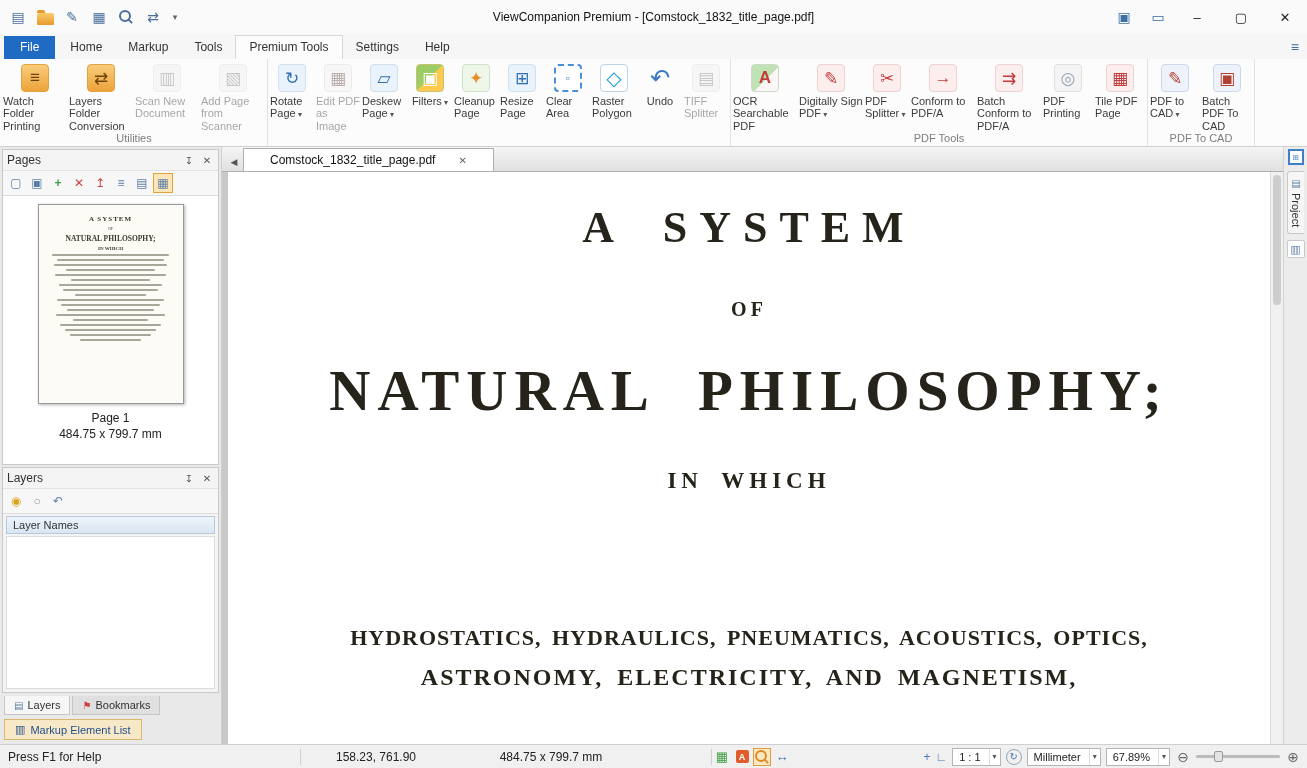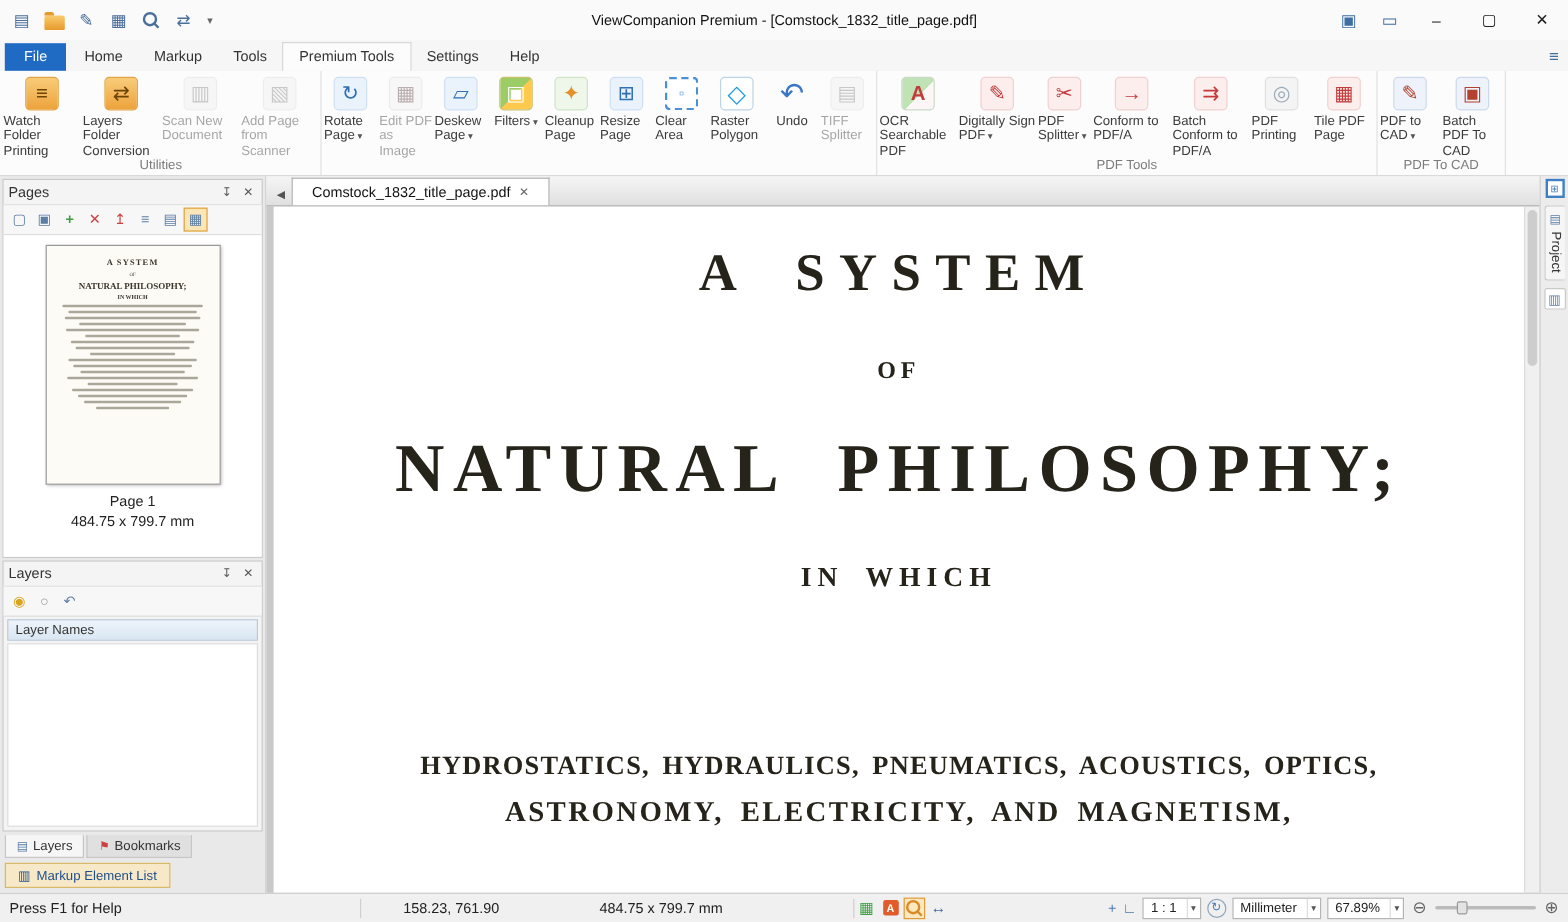--- a/index.html
+++ b/index.html
@@ -85,21 +85,21 @@
 .btab.active { background:#f6f6f6; }
 .btab .bicon { font-size:10px; color:#5b7ea6; }
 .btab .bicon.red { color:#cf3f3f; }
 .markup-row { padding:2px; }
 .markup-tab { display:inline-flex; align-items:center; gap:5px; background:#f7e9c8; border:1px solid #d8b96a; padding:3px 10px; font-size:11px; color:#1f4e8c; }
 
 
 .doc-col { flex:1; display:flex; flex-direction:column; min-width:0; background:#e9e9e9; }
 .doctab-bar { height:25px; display:flex; align-items:flex-end; background:linear-gradient(#f5f5f5,#e0e0e0); border-bottom:1px solid #b0b0b0; padding-left:3px; }
 .tab-nav { width:18px; height:18px; display:flex; align-items:center; justify-content:center; font-size:9px; color:#555; }
-.doctab { display:flex; align-items:center; gap:7px; background:#fff; border:1px solid #b0b0b0; border-bottom:none; padding:0 16px; font-size:12px; height:23px; color:#111;justify-content:center; }
+.doctab { display:flex; align-items:center; gap:23px; background:#fff; border:1px solid #b0b0b0; border-bottom:none; padding:0 26px; font-size:12px; height:23px; color:#111;justify-content:center; }
 .doctab-close { font-size:10px; color:#666; }
 .page-wrap { flex:1; position:relative; background:#c9c9c9; overflow:hidden; }
 .page { position:absolute; left:6px; top:0; right:13px; bottom:0; background:#fff; }
 .dline { position:absolute; width:100%; text-align:center; font-family:"Liberation Serif","DejaVu Serif",serif; color:#26241a; white-space:nowrap; }
 .dl0 { top:30px;  font-size:44px; font-weight:700; letter-spacing:12px; word-spacing:16px; }
 .dl1 { top:126px; font-size:20px; font-weight:700; letter-spacing:4px; }
 .dl2 { top:186px; font-size:57px; font-weight:600; letter-spacing:7px; word-spacing:24px; }
 .dl3 { top:296px; font-size:23px; font-weight:700; letter-spacing:5px; word-spacing:8px; }
 .dl4 { top:364px; font-size:34px; font-weight:600; letter-spacing:4px; word-spacing:10px; }
 .dl5 { top:453px; font-size:22px; font-weight:700; letter-spacing:1px; word-spacing:4px; }

